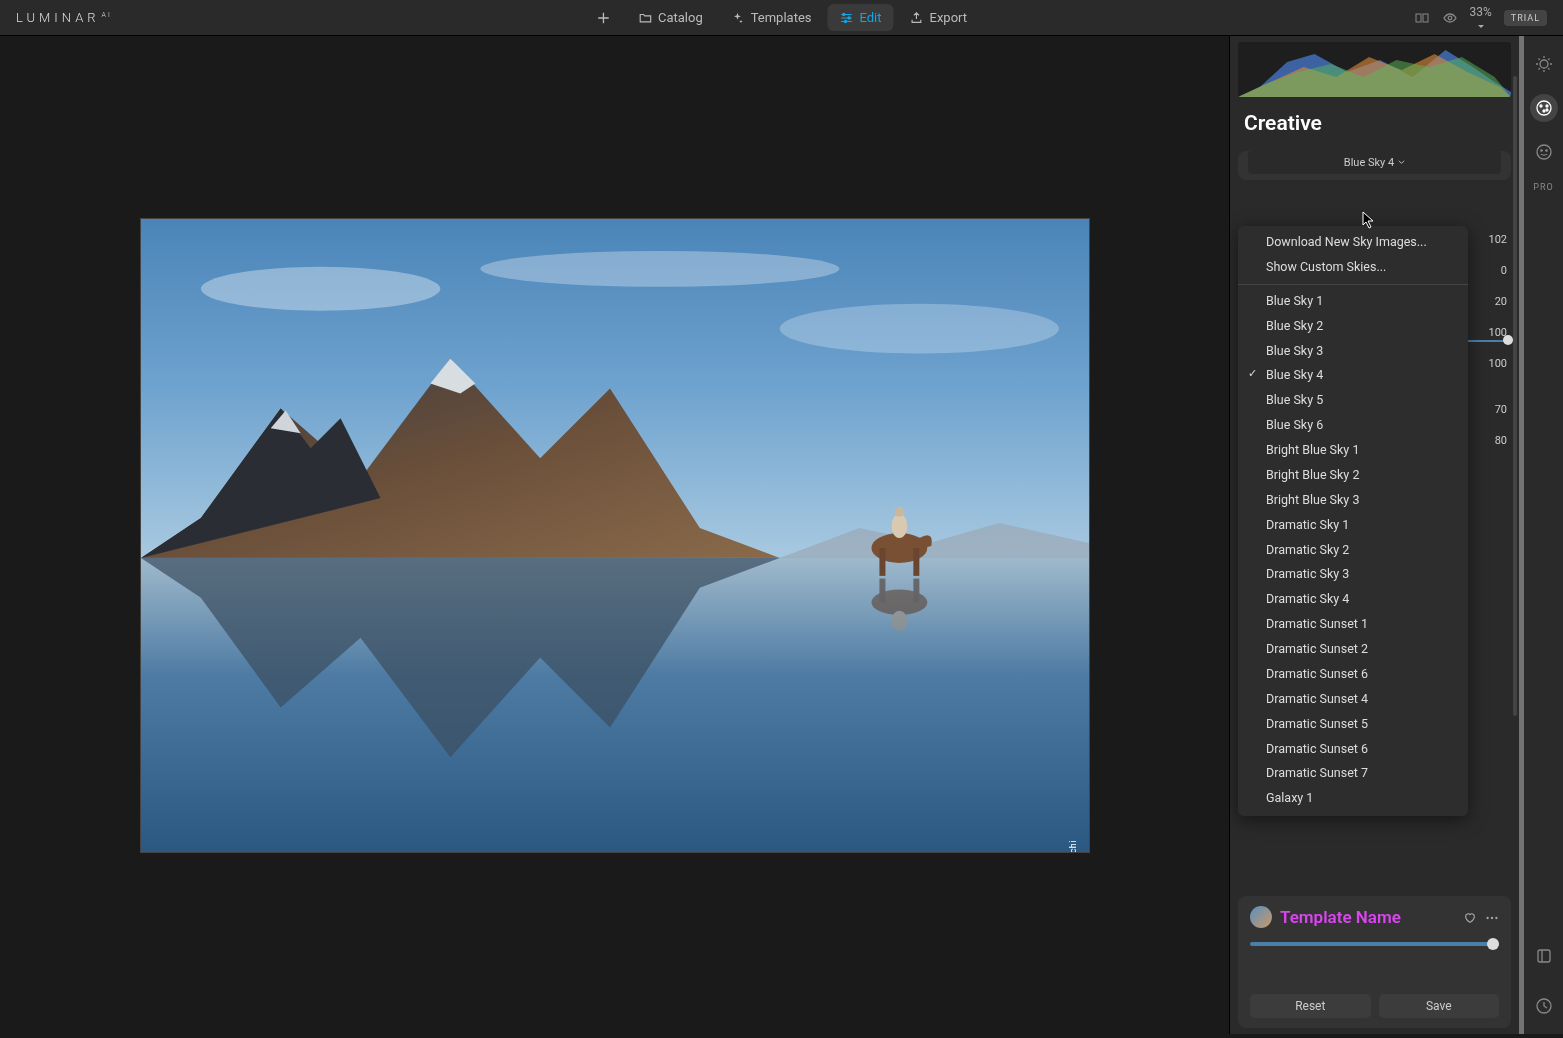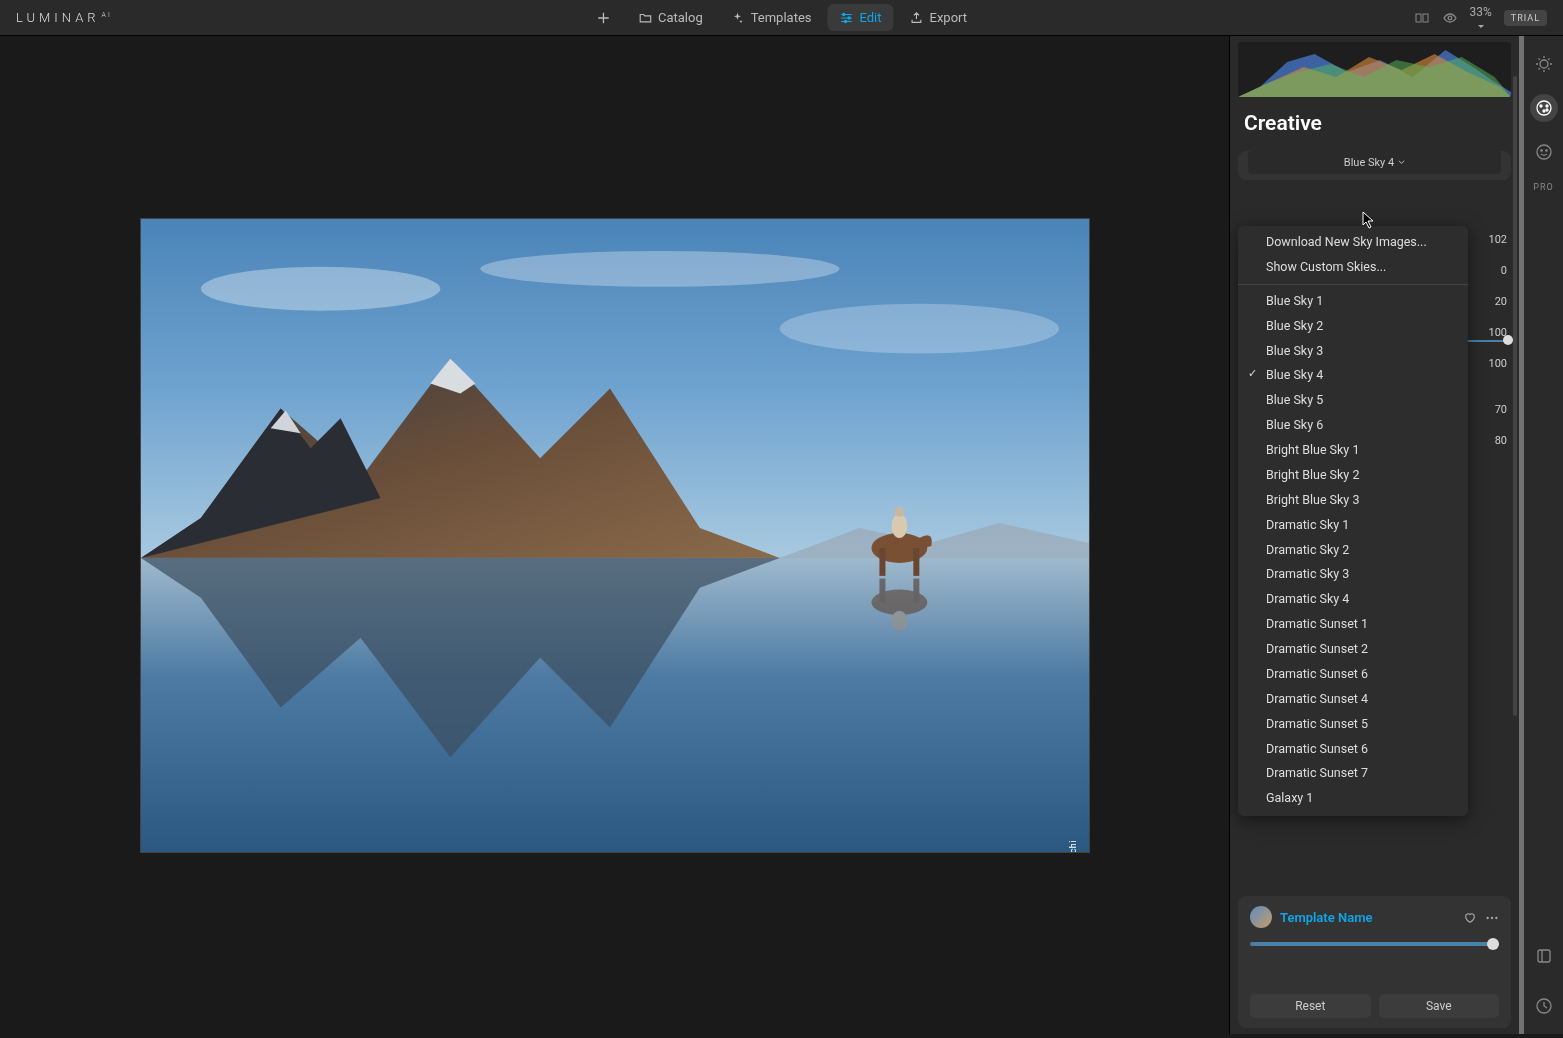--- a/index.html
+++ b/index.html
@@ -47,21 +47,21 @@
 .sky-menu { position:absolute; top:190px; left:8px; width:230px; max-height:590px; overflow-y:auto; background:#2d2d2d; border-radius:6px; padding:4px 0; box-shadow:0 4px 18px rgba(0,0,0,0.5); font-size:12.5px; }
 .sky-menu::-webkit-scrollbar{width:0}
 .sky-menu-item { padding:4px 12px 4px 28px; color:#ddd; cursor:pointer; position:relative; line-height:1.35; }
 .sky-menu-item.checked::before { content:"✓"; position:absolute; left:10px; color:#ddd; font-size:11px; }
 .sky-menu-sep { height:1px; background:#444; margin:4px 0; }
 
 
 .template-card { position:absolute; bottom:0; left:0; right:0; margin:6px 8px 6px; background:#333; border-radius:8px; padding:10px 12px; }
 .template-row { display:flex; align-items:center; gap:8px; }
 .tmpl-thumb { width:22px; height:22px; border-radius:50%; background:linear-gradient(135deg,#5a8fbf,#c99a6a); }
-.tmpl-name { font-size:13px; font-weight:600; color:#0ea5e9; flex:1; }
+.tmpl-name { font-size:17px; font-weight:600; color:#d946ef; flex:1; }
 .tmpl-slider { height:4px; background:#4a7fa8; border-radius:2px; margin:14px 0 10px; position:relative; }
 .tmpl-slider .knob { position:absolute; right:0; top:-4px; width:12px; height:12px; background:#ddd; border-radius:50%; }
 .tmpl-btns { display:flex; gap:8px; }
 .tmpl-btn { flex:1; padding:5px; font-size:12px; text-align:center; background:#3c3c3c; border-radius:5px; color:#ccc; cursor:pointer;margin-top:38px; }
 
 
 .icon-rail { width:44px; background:#2a2a2a; border-left:5px solid #737373; display:flex; flex-direction:column; align-items:center; padding-top:14px; gap:16px; }
 .rail-icon { width:28px; height:28px; display:flex; align-items:center; justify-content:center; color:#888; border-radius:50%; cursor:pointer; }
 .rail-icon.active { background:#444; color:#fff; }
 .rail-label { font-size:9px; letter-spacing:1px; color:#888; }

